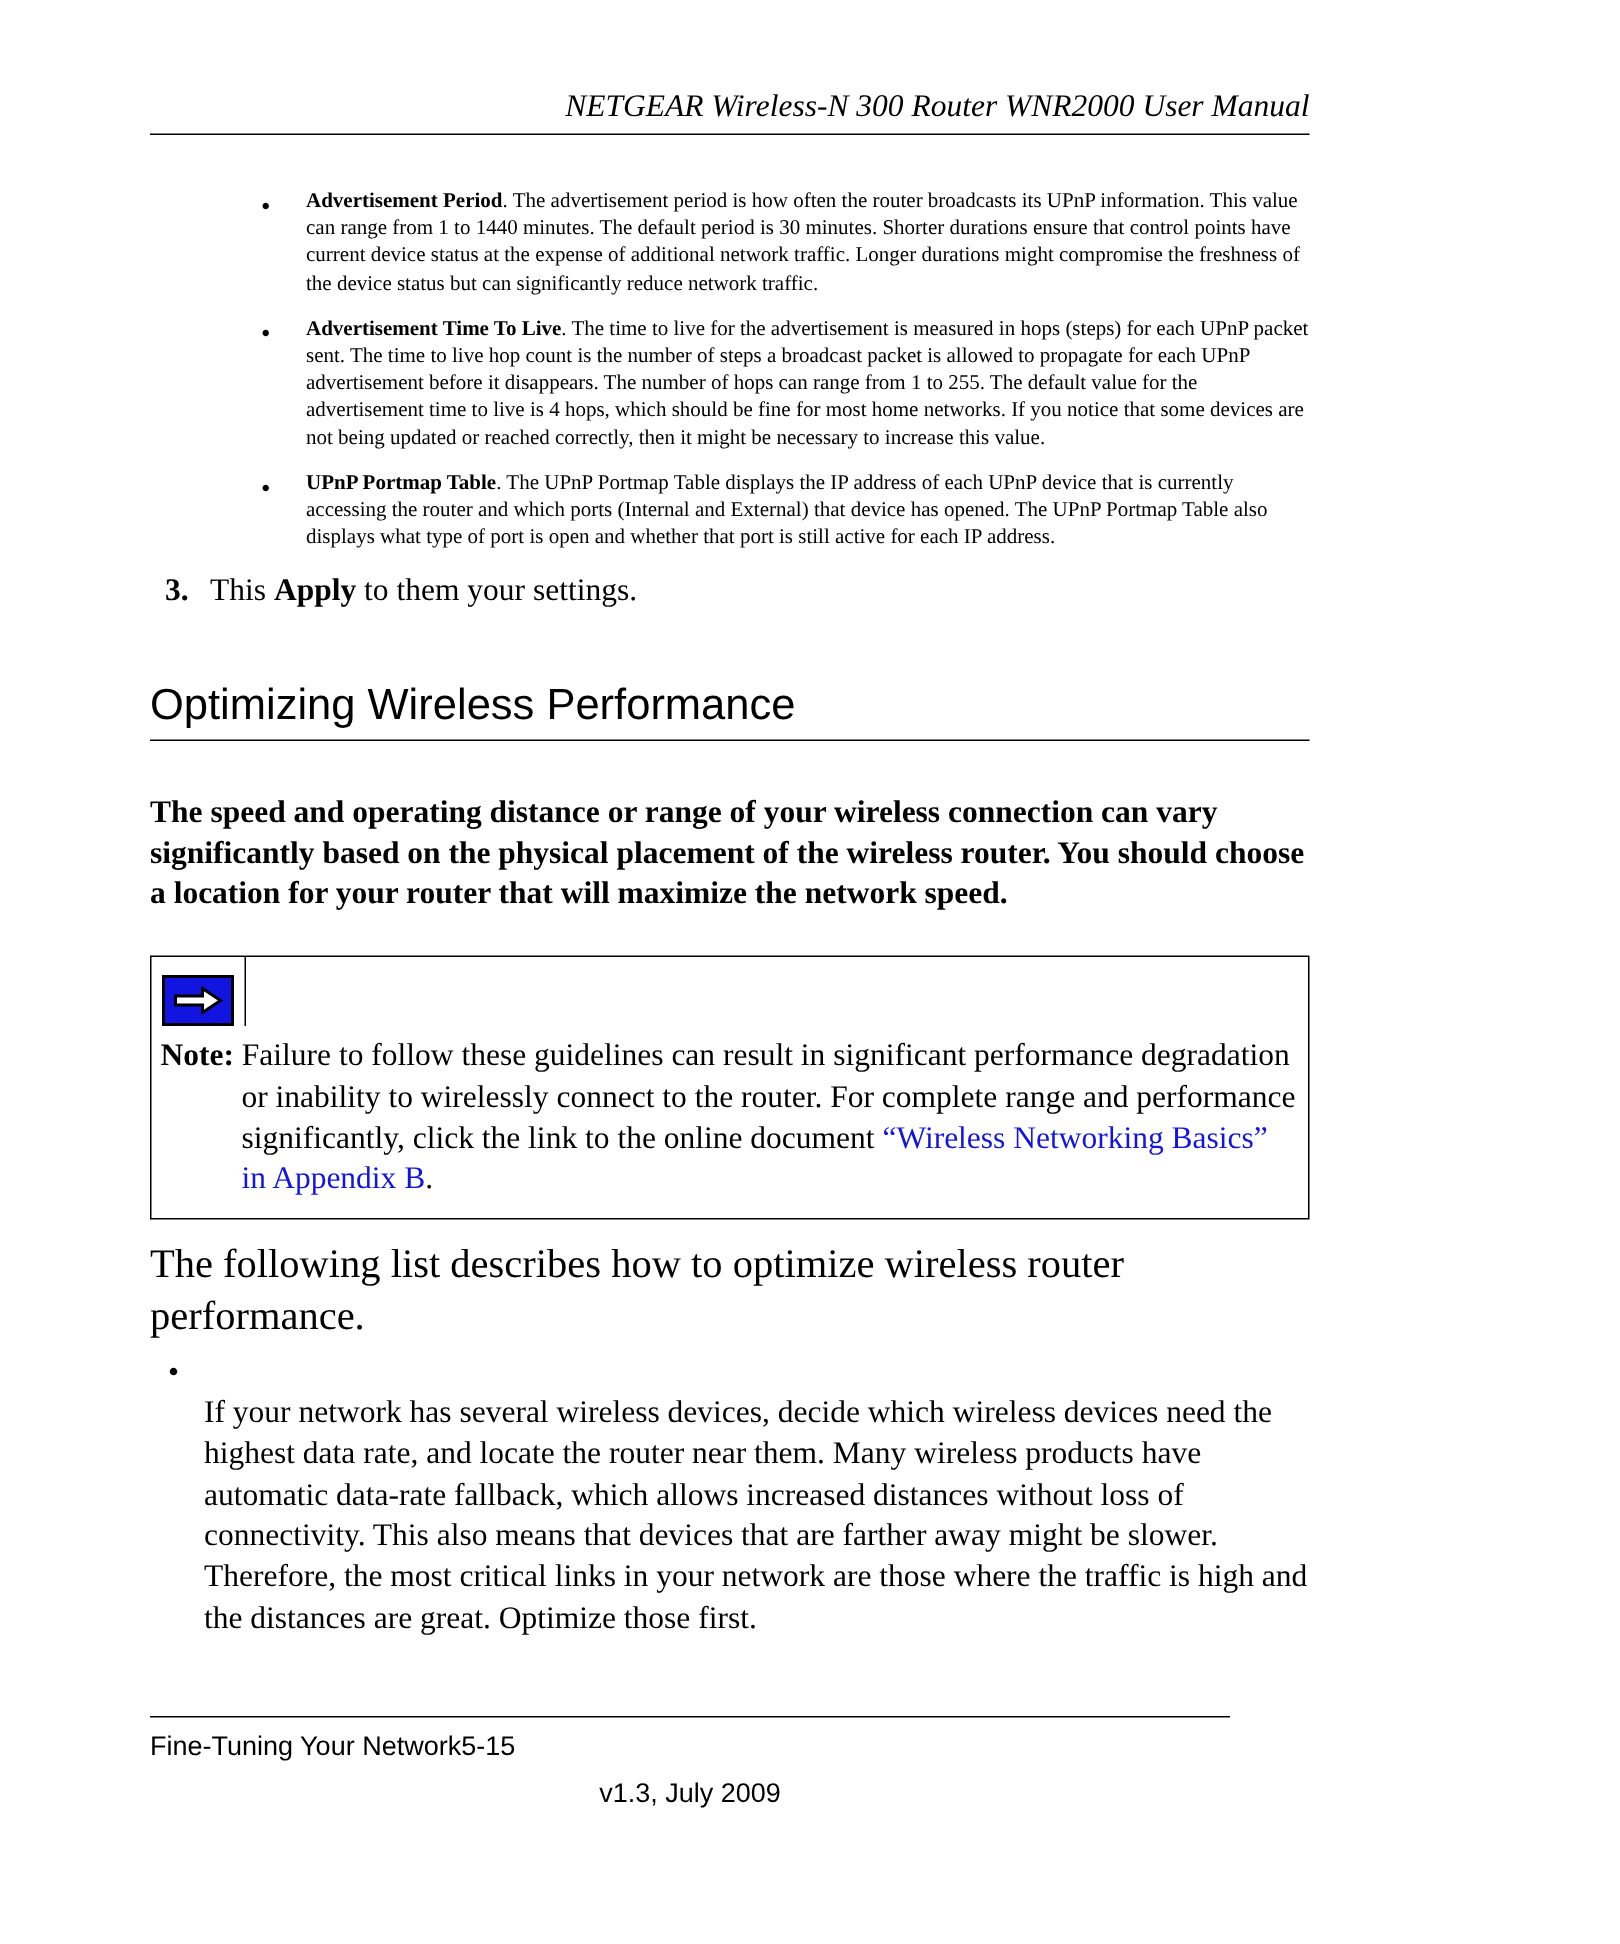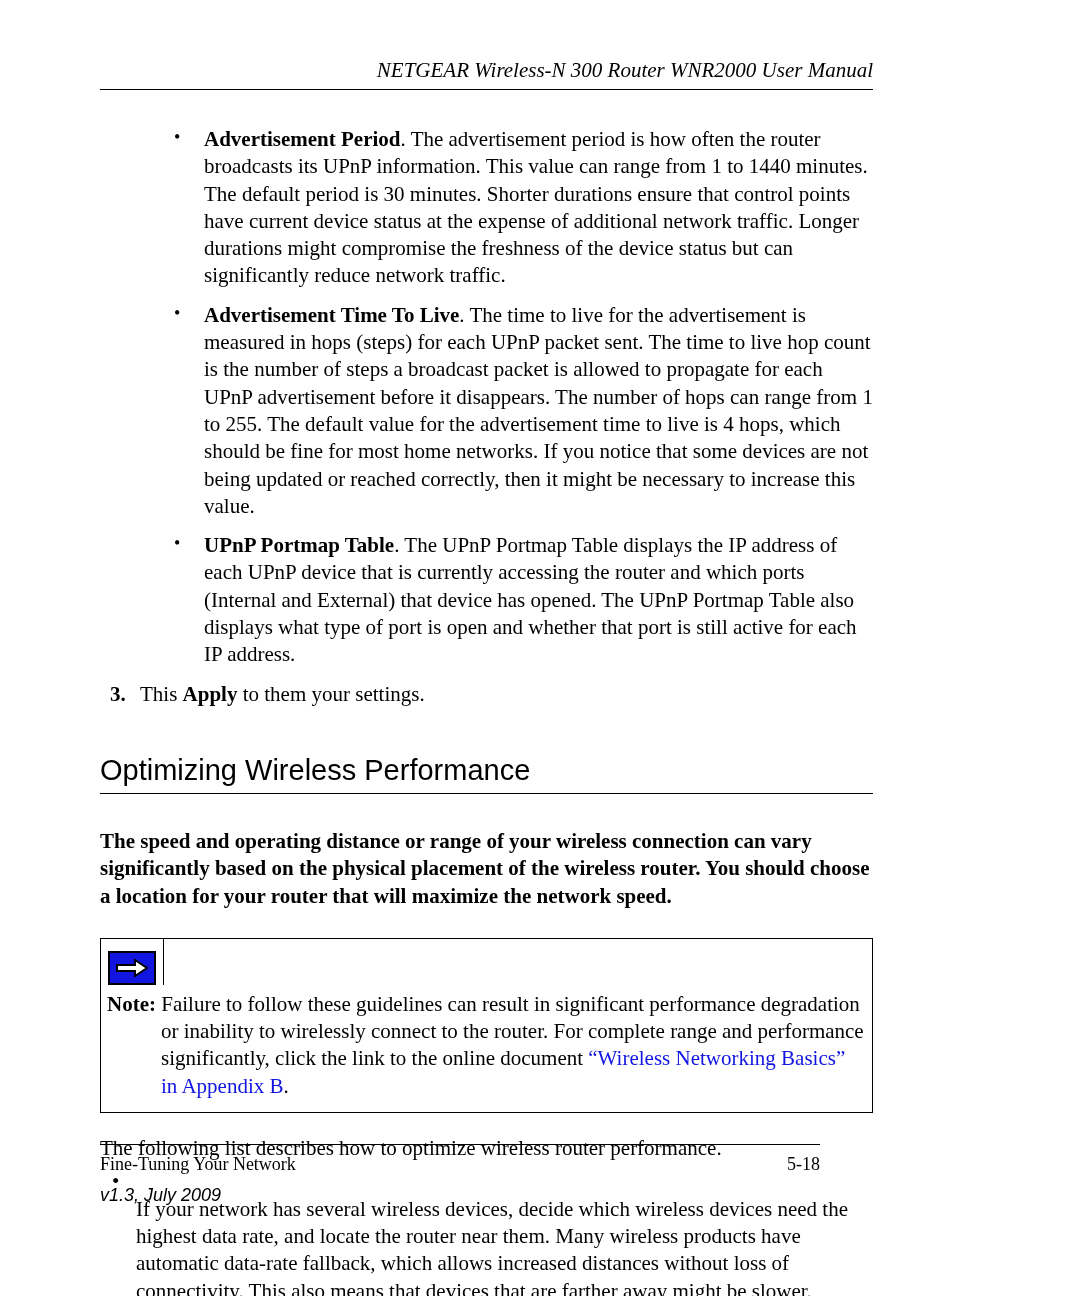--- a/index.html
+++ b/index.html
@@ -26,21 +26,21 @@
   }
   .header-rule {
     border: none;
     border-top: 1.5px solid #000;
     margin: 0 0 36px 0;
   }
   .sub-bullets {
     margin: 0;
     padding-left: 74px;
     list-style: none;
-    font-size: 21px;
+    font-size: 14px;
     line-height: 1.3;
   }
   .sub-bullets > li {
     position: relative;
     padding-left: 30px;
     margin-bottom: 12px;
   }
   .sub-bullets > li::before {
     content: "•";
     position: absolute;
@@ -109,23 +109,23 @@
     padding: 6px 8px 12px 6px;
     font-size: 21px;
     line-height: 1.3;
   }
   .note-text .indent {
     display: block;
     padding-left: 54px;
   }
   .link { color: #1215e0; }
   .para2 {
-    font-size: 21px;
-    line-height: 1.3;
-    margin: 22px 0 0 0;
+    font-size: 27px;
+    line-height: 1.3;
+    margin: 12px 0 0 0;
   }
   .main-bullets {
     margin: 6px 0 0 0;
     padding-left: 36px;
     list-style: none;
     font-size: 21px;
     line-height: 1.3;
   }
   .main-bullets > li {
     position: relative;
@@ -142,27 +142,25 @@
     right: 100px;
     bottom: 90px;
   }
   .footer-rule {
     border: none;
     border-top: 1.5px solid #000;
     margin: 0 0 9px 0;
   }
   .footer-row {
     display: flex;
-    justify-content: space-between;
-    font-family: Liberation Serif, serif;
+    font-family: Liberation Sans, sans-serif;
     font-size: 18px;
   }
   .footer-ver {
-    text-align: left;
-    font-style: italic;
+    text-align: center;
     font-family: Arial, Helvetica, sans-serif;
     font-size: 18px;
     margin-top: 10px;
   }
 </style>
 </head>
 <body>
 
 <div class="page">
 
@@ -217,18 +215,18 @@
       <span class="dot">•</span>
       <br>
       <span>If your network has several wireless devices, decide which wireless devices need the highest data rate, and locate the router near them. Many wireless products have automatic data-rate fallback, which allows increased distances without loss of connectivity. This also means that devices that are farther away might be slower. Therefore, the most critical links in your network are those where the traffic is high and the distances are great. Optimize those first.</span>
     </li>
   </ul>
 
   <div class="footer">
     <hr class="footer-rule">
     <div class="footer-row">
       <span>Fine-Tuning Your Network</span>
-      <span>5-18</span>
+      <span>5-15</span>
     </div>
     <div class="footer-ver">v1.3, July 2009</div>
   </div>
 
 </div>
 
 </body></html>

